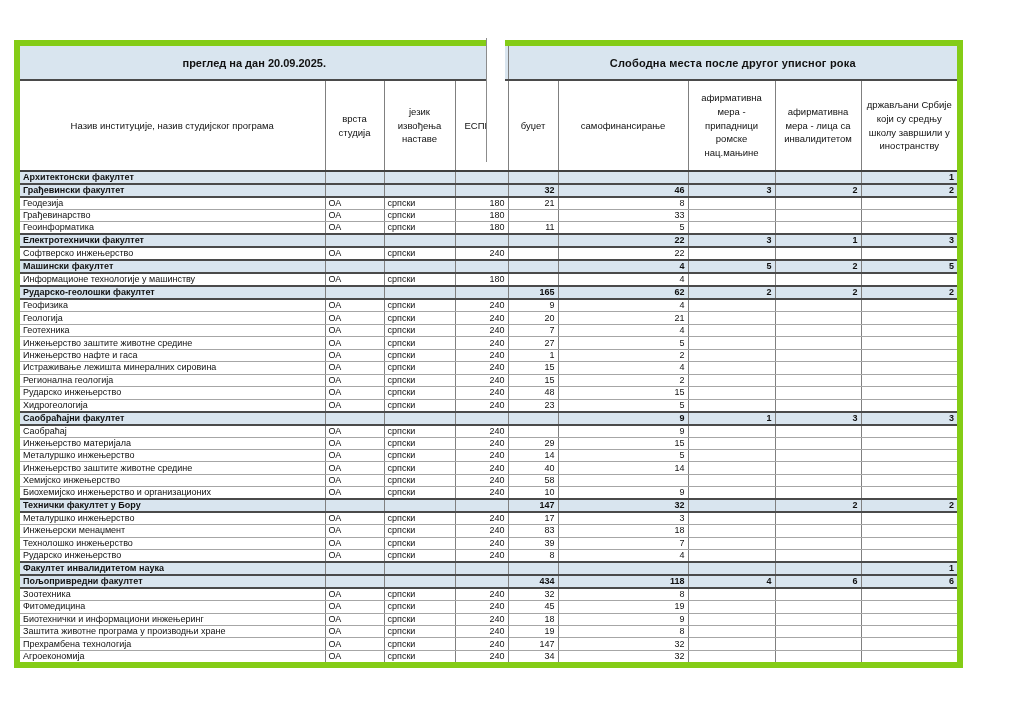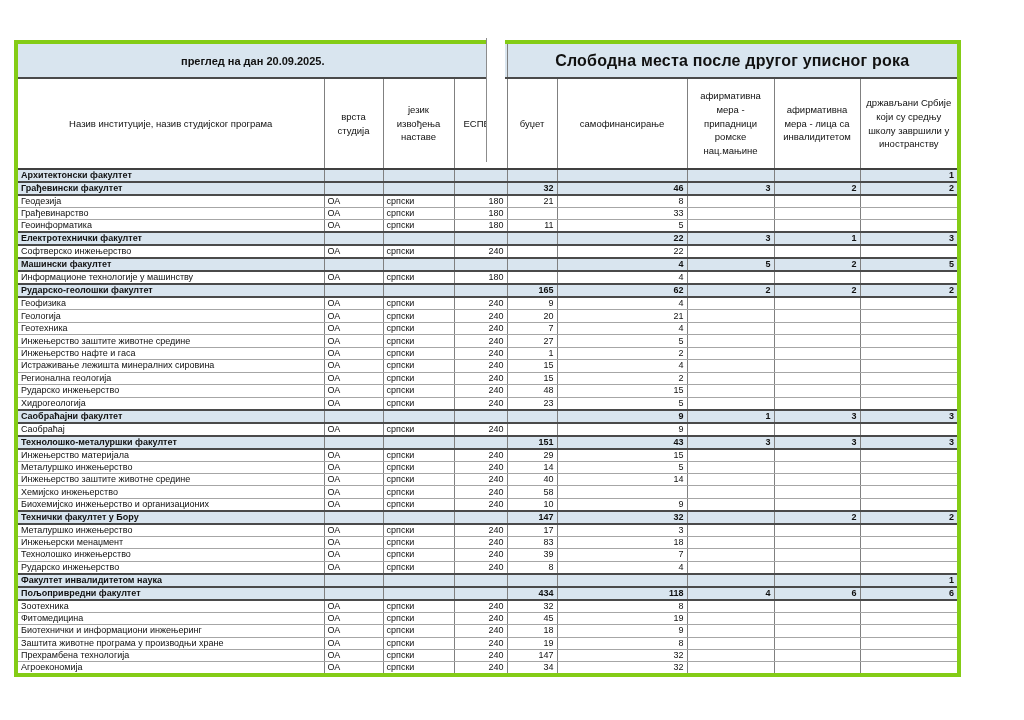--- a/index.html
+++ b/index.html
@@ -9,21 +9,21 @@
     color:#111;
     overflow:hidden;
   }
   .page { position:relative; width:1024px; height:720px; background:#fff; }
   .tablewrap { position:absolute; left:14px; top:40px; width:943px; }
 
   table.main {
     border-collapse:collapse;
     table-layout:fixed;
     width:943px;
-    border:4px solid #84cc16;
+    border:6px solid #84cc16;
   }
   col.c-name { width:308px; }
   col.c-vrsta { width:59px; }
   col.c-jezik { width:71px; }
   col.c-espb { width:53px; }
   col.c-budzet { width:50px; }
   col.c-samo { width:130px; }
   col.c-roma { width:87px; }
   col.c-inv { width:86px; }
   col.c-ino { width:99px; }
@@ -38,21 +38,21 @@
 
   tr.band th {
     background:#d9e5ef;
     border-top:2px solid #404040;
     border-bottom:2px solid #4a4a4a;
     height:33px;
     text-align:center;
     white-space:nowrap;
   }
   th.title-left  { font-size:11px; font-weight:bold; padding-right:22px; }
-  th.title-right { font-size:16px; font-weight:bold; letter-spacing:0.2px; }
+  th.title-right { font-size:11px; font-weight:bold; letter-spacing:0.2px; }
 
   tr.colhead th {
     background:#ffffff;
     font-size:9.5px;
     font-weight:normal;
     text-align:center;
     white-space:normal;
     line-height:1.45;
     height:89px;
     border-bottom:2px solid #404040;
@@ -347,31 +347,20 @@
             <td class="txt">Саобраћај</td>
             <td class="txt">ОА</td>
             <td class="txt">српски</td>
             <td class="num">240</td>
             <td class="num"></td>
             <td class="num">9</td>
             <td class="num"></td>
             <td class="num"></td>
             <td class="num"></td>
           </tr>
-          <tr class="faculty">
-            <td class="txt">Технолошко-металуршки факултет</td>
-            <td class="txt"></td>
-            <td class="txt"></td>
-            <td class="num"></td>
-            <td class="num">151</td>
-            <td class="num">43</td>
-            <td class="num">3</td>
-            <td class="num">3</td>
-            <td class="num">3</td>
-          </tr>
           <tr class="program">
             <td class="txt">Инжењерство материјала</td>
             <td class="txt">ОА</td>
             <td class="txt">српски</td>
             <td class="num">240</td>
             <td class="num">29</td>
             <td class="num">15</td>
             <td class="num"></td>
             <td class="num"></td>
             <td class="num"></td>

